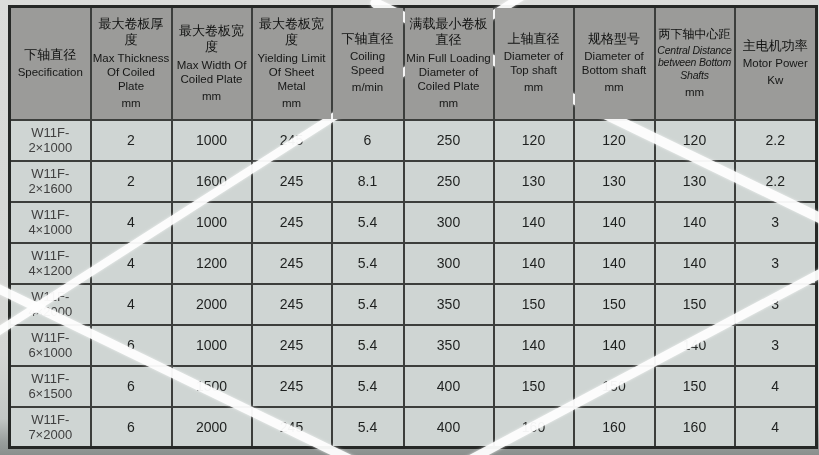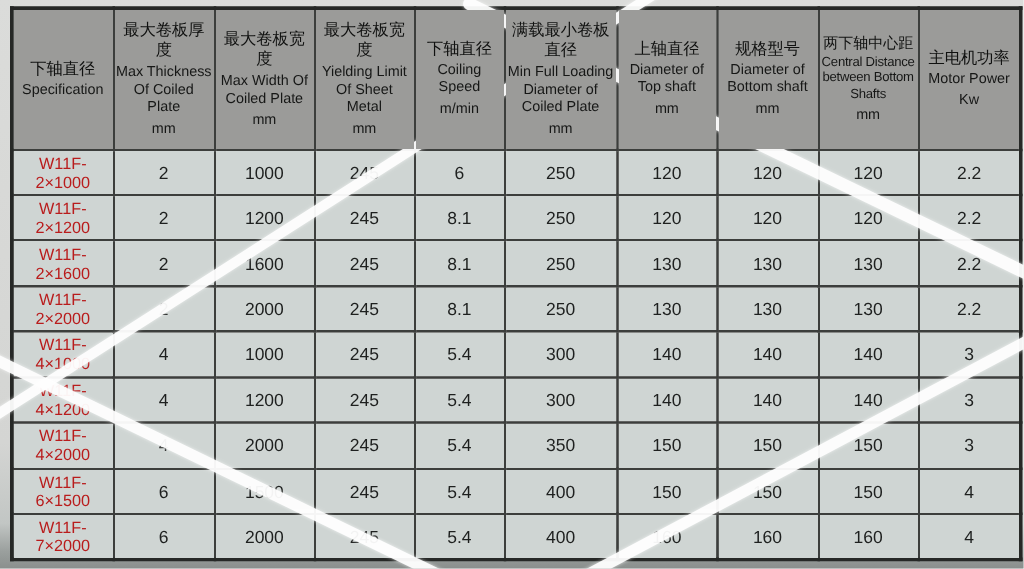--- a/index.html
+++ b/index.html
@@ -31,30 +31,30 @@
     position: relative; z-index: 3;
     height: 113px;
     font-weight: normal;
     color: #111211;
     padding: 2px 1px;
   }
   .hc { display: flex; flex-direction: column; align-items: center; justify-content: center; height: 100%; }
   .hc .zh   { font-size: 13px; line-height: 1.25; color: #101110; }
   .hc .en   { font-size: 11.5px; line-height: 1.22; margin-top: 2px; color: #161716; }
   .hc .unit { font-size: 11.5px; line-height: 1.2; margin-top: 4px; color: #161716; }
-  .spec thead th.small-en .en { font-size: 10.5px; letter-spacing: -0.2px; }
+  .spec thead th.small-en .en { font-size: 10.5px; letter-spacing: -0.2px; font-style: italic; }
   .spec thead th.small-en .zh { font-size: 12px; }
 
   .spec tbody { position: relative; z-index: 1; }
   .spec tbody tr { height: 33px; }
   .spec tbody td {
     background: #cfd5d3;
     font-size: 14px; color: #1e201f;
   }
-  .spec tbody td.model { font-size: 13px; color: #b91c1c; }
+  .spec tbody td.model { font-size: 13px; color: #404040; }
 
   
   .streaks { position: absolute; left: 0; top: 0; width: 819px; height: 455px; z-index: 2; pointer-events: none; }
   .streak {
     position: absolute; background: #ffffff; border-radius: 6px;
     transform-origin: 0 50%; opacity: 0.95;
     box-shadow: 0 0 3px rgba(255,255,255,0.75);
   }
   .streak.a { left: -6px;  top: 330px; width: 635px; height: 8px;  transform: rotate(-32.6deg); }
   .streak.b { left: -8px;  top: 281px; width: 430px; height: 9px;  transform: rotate(25.9deg); }
@@ -159,89 +159,77 @@
           <td>1000</td>
           <td>245</td>
           <td>6</td>
           <td>250</td>
           <td>120</td>
           <td>120</td>
           <td>120</td>
           <td>2.2</td>
         </tr>
         <tr>
-          <td class="model">W11F-2×1200</td>
-          <td>2</td>
-          <td>1200</td>
-          <td>245</td>
-          <td>8.1</td>
-          <td>250</td>
-          <td>120</td>
-          <td>120</td>
-          <td>120</td>
-          <td>2.2</td>
-        </tr>
-        <tr>
           <td class="model">W11F-2×1600</td>
           <td>2</td>
           <td>1600</td>
           <td>245</td>
           <td>8.1</td>
           <td>250</td>
           <td>130</td>
           <td>130</td>
           <td>130</td>
           <td>2.2</td>
         </tr>
         <tr>
-          <td class="model">W11F-2×2000</td>
-          <td>2</td>
+          <td class="model">W11F-4×1000</td>
+          <td>4</td>
+          <td>1000</td>
+          <td>245</td>
+          <td>5.4</td>
+          <td>300</td>
+          <td>140</td>
+          <td>140</td>
+          <td>140</td>
+          <td>3</td>
+        </tr>
+        <tr>
+          <td class="model">W11F-4×1200</td>
+          <td>4</td>
+          <td>1200</td>
+          <td>245</td>
+          <td>5.4</td>
+          <td>300</td>
+          <td>140</td>
+          <td>140</td>
+          <td>140</td>
+          <td>3</td>
+        </tr>
+        <tr>
+          <td class="model">W11F-4×2000</td>
+          <td>4</td>
           <td>2000</td>
           <td>245</td>
-          <td>8.1</td>
-          <td>250</td>
-          <td>130</td>
-          <td>130</td>
-          <td>130</td>
-          <td>2.2</td>
-        </tr>
-        <tr>
-          <td class="model">W11F-4×1000</td>
-          <td>4</td>
+          <td>5.4</td>
+          <td>350</td>
+          <td>150</td>
+          <td>150</td>
+          <td>150</td>
+          <td>3</td>
+        </tr>
+        <tr>
+          <td class="model">W11F-6×1000</td>
+          <td>6</td>
           <td>1000</td>
           <td>245</td>
           <td>5.4</td>
-          <td>300</td>
-          <td>140</td>
-          <td>140</td>
-          <td>140</td>
-          <td>3</td>
-        </tr>
-        <tr>
-          <td class="model">W11F-4×1200</td>
-          <td>4</td>
-          <td>1200</td>
-          <td>245</td>
-          <td>5.4</td>
-          <td>300</td>
-          <td>140</td>
-          <td>140</td>
-          <td>140</td>
-          <td>3</td>
-        </tr>
-        <tr>
-          <td class="model">W11F-4×2000</td>
-          <td>4</td>
-          <td>2000</td>
-          <td>245</td>
-          <td>5.4</td>
           <td>350</td>
-          <td>150</td>
-          <td>150</td>
-          <td>150</td>
+          <td>140</td>
+          <td>140</td>
+          <td>140</td>
           <td>3</td>
         </tr>
         <tr>
           <td class="model">W11F-6×1500</td>
           <td>6</td>
           <td>1500</td>
           <td>245</td>
           <td>5.4</td>
           <td>400</td>
           <td>150</td>

